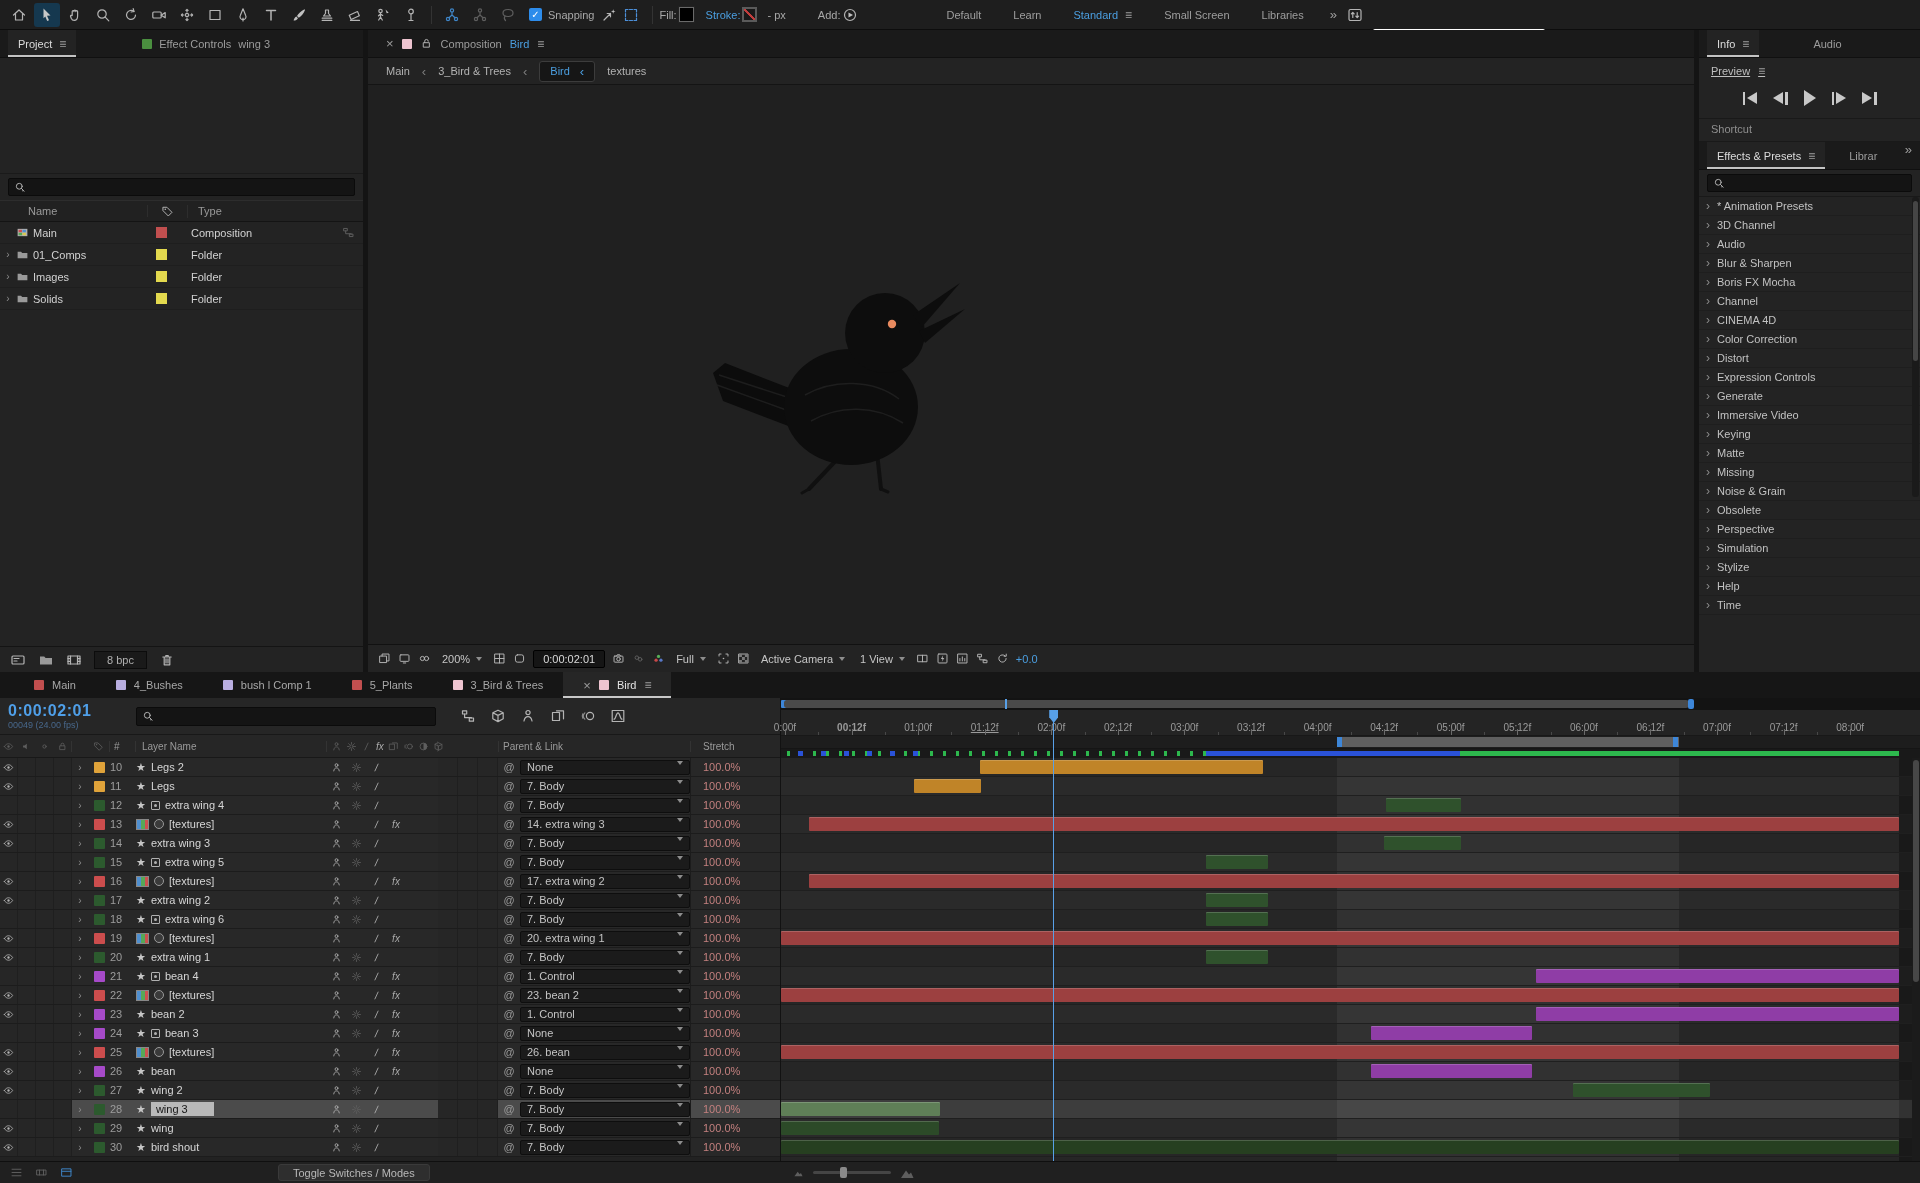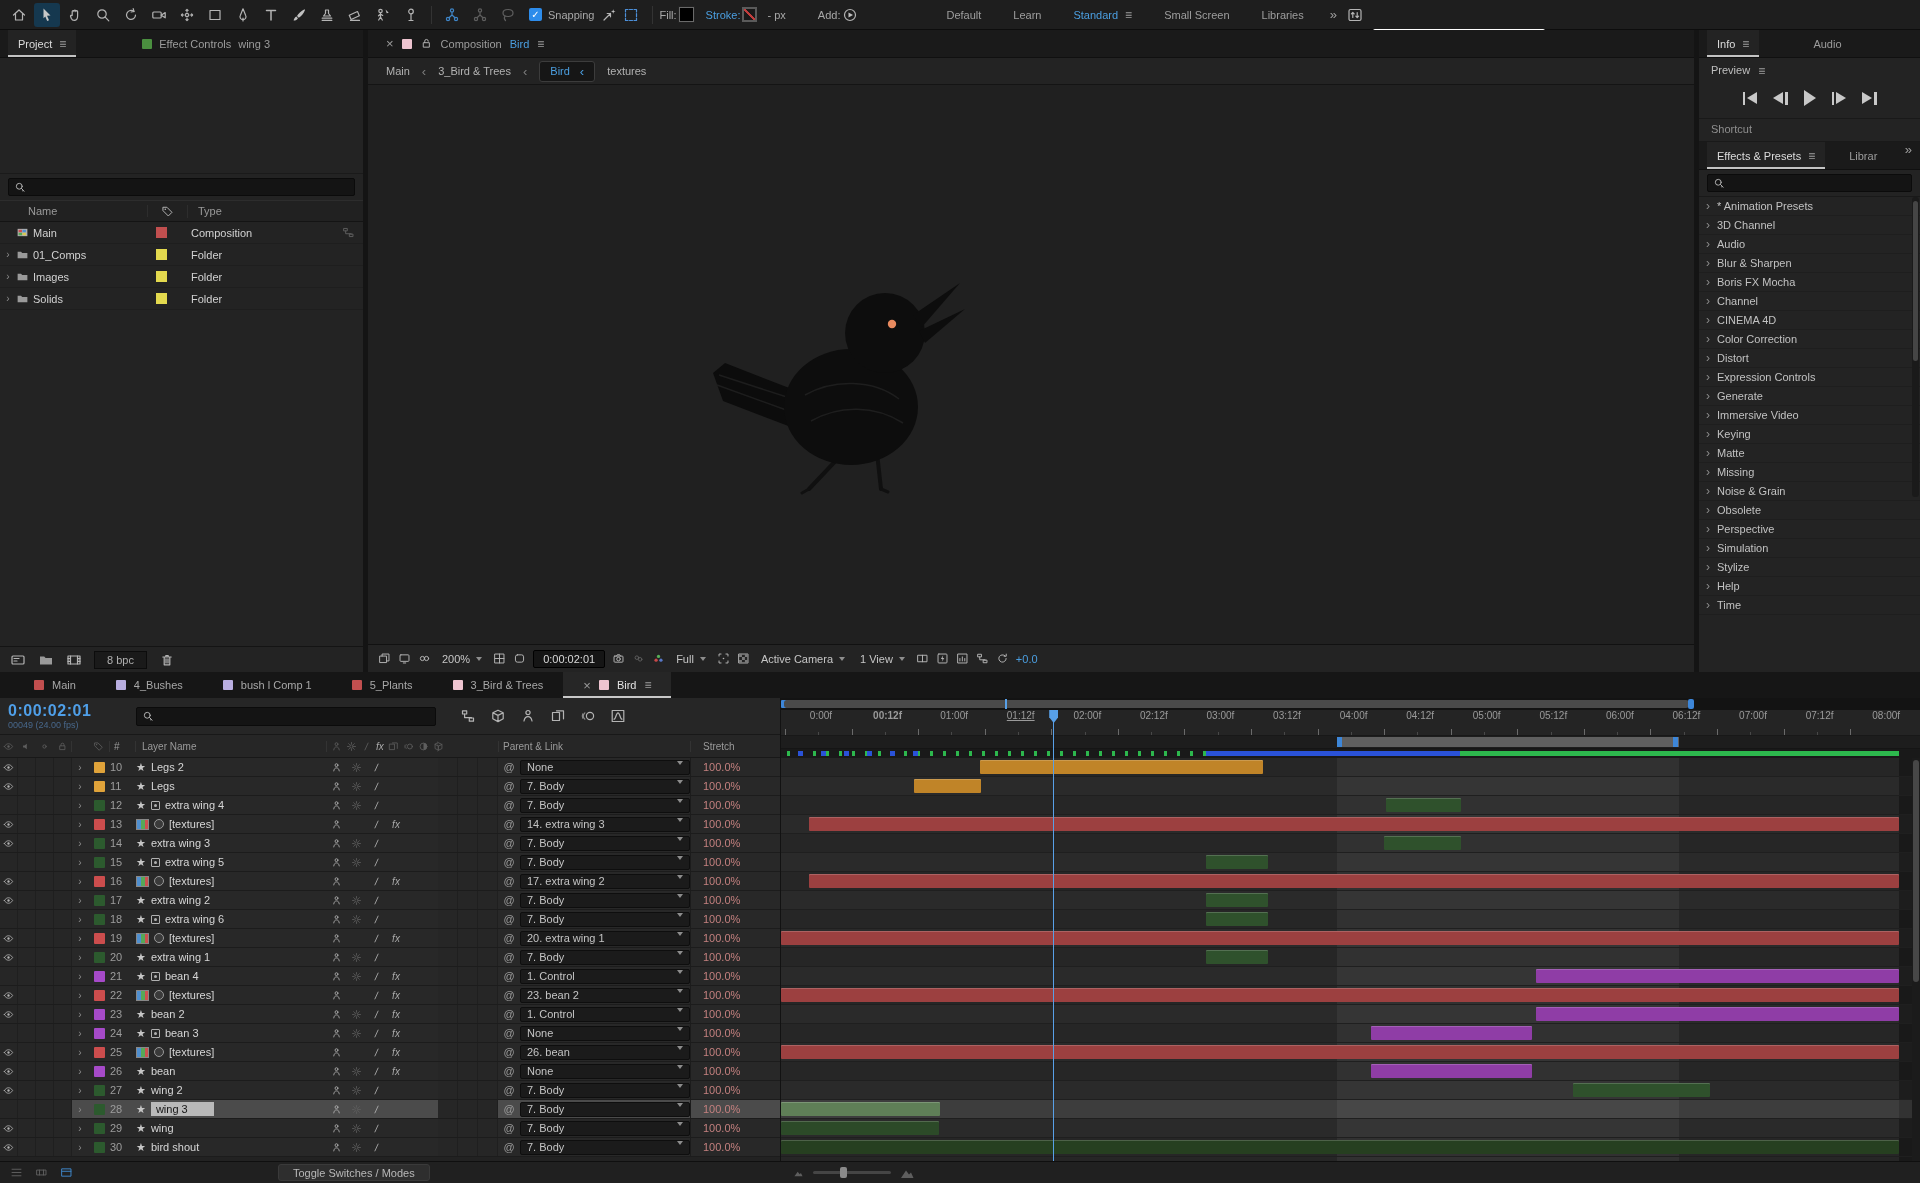--- a/index.html
+++ b/index.html
@@ -76,21 +76,21 @@
   .viewer { flex:1; position:relative; background:#202020; overflow:hidden; }
   .bird { position:absolute; left:26%; top:34%; }
   .comp-toolbar { height:28px; background:#232323; border-top:1px solid #111; display:flex; align-items:center; gap:7px; padding:0 10px; color:#b5b5b5; flex:none; }
   .dd { display:flex; align-items:center; gap:6px; padding:1px 4px; color:#c6c6c6; }
   .caret { width:0; height:0; border-left:3.5px solid transparent; border-right:3.5px solid transparent; border-top:4px solid #8d8d8d; }
   .tc-well { background:#151515; border:1px solid #000; border-radius:2px; padding:2px 9px; color:#dadada; }
   .blue-val { color:#4b9fe1; }
 
   
   .right-panel { width:221px; background:#232323; display:flex; flex-direction:column; flex:none; }
-  .rp-row { display:flex; align-items:flex-start; gap:8px; padding:6px 12px; }
+  .rp-row { display:flex; align-items:center; gap:8px; padding:6px 12px;text-decoration:underline; }
   .transport { display:flex; justify-content:center; align-items:center; gap:16px; padding:6px 0 12px; border-bottom:1px solid #191919; }
   .tr { display:flex; align-items:center; gap:2px; }
   .tr-bar { width:2.5px; height:13px; background:#c8c8c8; }
   .tri-l { width:0; height:0; border-top:6.5px solid transparent; border-bottom:6.5px solid transparent; border-right:10px solid #c8c8c8; }
   .tri-r { width:0; height:0; border-top:6.5px solid transparent; border-bottom:6.5px solid transparent; border-left:10px solid #c8c8c8; }
   .tri-r.big { border-top-width:8px; border-bottom-width:8px; border-left-width:12px; }
   .shortcut-row { color:#8f8f8f; padding:4px 12px 6px; border-bottom:1px solid #191919; }
   .fx-tabs { height:28px; background:#1a1a1a; display:flex; align-items:stretch; padding-left:8px; border-bottom:1px solid #101010; }
   .fx-list { position:relative; border-top:1px solid #191919; }
   .fx-row { height:19px; display:flex; align-items:center; gap:7px; padding:0 7px; border-bottom:1px solid #1e1e1e; color:#c2c2c2; }
@@ -150,21 +150,21 @@
   .pdd .caret { margin-left:auto; }
   .c-stretch { width:90px; border-left:1px solid #1c1c1c; display:flex; align-items:center; padding-left:12px; color:#c4807f; flex:none; }
 
   .tl-right { flex:1; position:relative; display:flex; flex-direction:column; background:#262626; border-left:1px solid #121212; min-width:0; }
   .nav-strip { height:12px; background:#131313; position:relative; flex:none; }
   .nav-handle { position:absolute; left:0.3%; width:79.4%; top:2px; bottom:2px; background:#4a4a4a; border-radius:3px; }
   .nav-cap { position:absolute; left:79.6%; width:6px; top:1px; bottom:1px; background:#3d86d8; border-radius:2px; }
   .nav-dot { position:absolute; left:0; width:6px; top:2px; bottom:2px; background:#3d86d8; border-radius:1px; }
   .nav-tick { position:absolute; left:19.7%; width:2px; top:1px; bottom:1px; background:#58a0e8; }
   .ruler { height:26px; background:#242424; border-bottom:1px solid #181818; position:relative; color:#9a9a9a; font-size:10px; flex:none; }
-  .rlabel { position:absolute; top:0; transform:translateX(-50%); white-space:nowrap;margin-left:36px; }
+  .rlabel { position:absolute; top:12px; transform:translateX(-50%); white-space:nowrap; }
   .rtick { position:absolute; bottom:0; width:1px; height:6px; background:#6a6a6a; }
   .rtick.minor { height:3px; background:#484848; }
   .wa-strip { height:13px; background:#1d1d1d; border-bottom:1px solid #151515; position:relative; flex:none; }
   .wa-bar { position:absolute; left:48.8%; width:30%; top:1px; bottom:1px; background:#5f5f5f; }
   .wa-cap { position:absolute; width:5px; top:1px; bottom:1px; background:#3d86d8; }
   .kf-strip { height:9px; background:#191919; position:relative; flex:none; overflow:hidden; }
   .kf-a { position:absolute; left:0.5%; width:36.8%; top:2px; height:5px; background:repeating-linear-gradient(90deg,#2db84d 0 3px, transparent 3px 13px); }
   .kf-a2 { position:absolute; left:1.5%; width:12%; top:2px; height:5px; background:repeating-linear-gradient(90deg,#2a52d8 0 5px, transparent 5px 23px); }
   .kf-b { position:absolute; left:37.3%; width:22.3%; top:2px; height:5px; background:#2a52d8; }
   .kf-c { position:absolute; left:59.6%; width:38.6%; top:2px; height:5px; background:#2db84d; }

